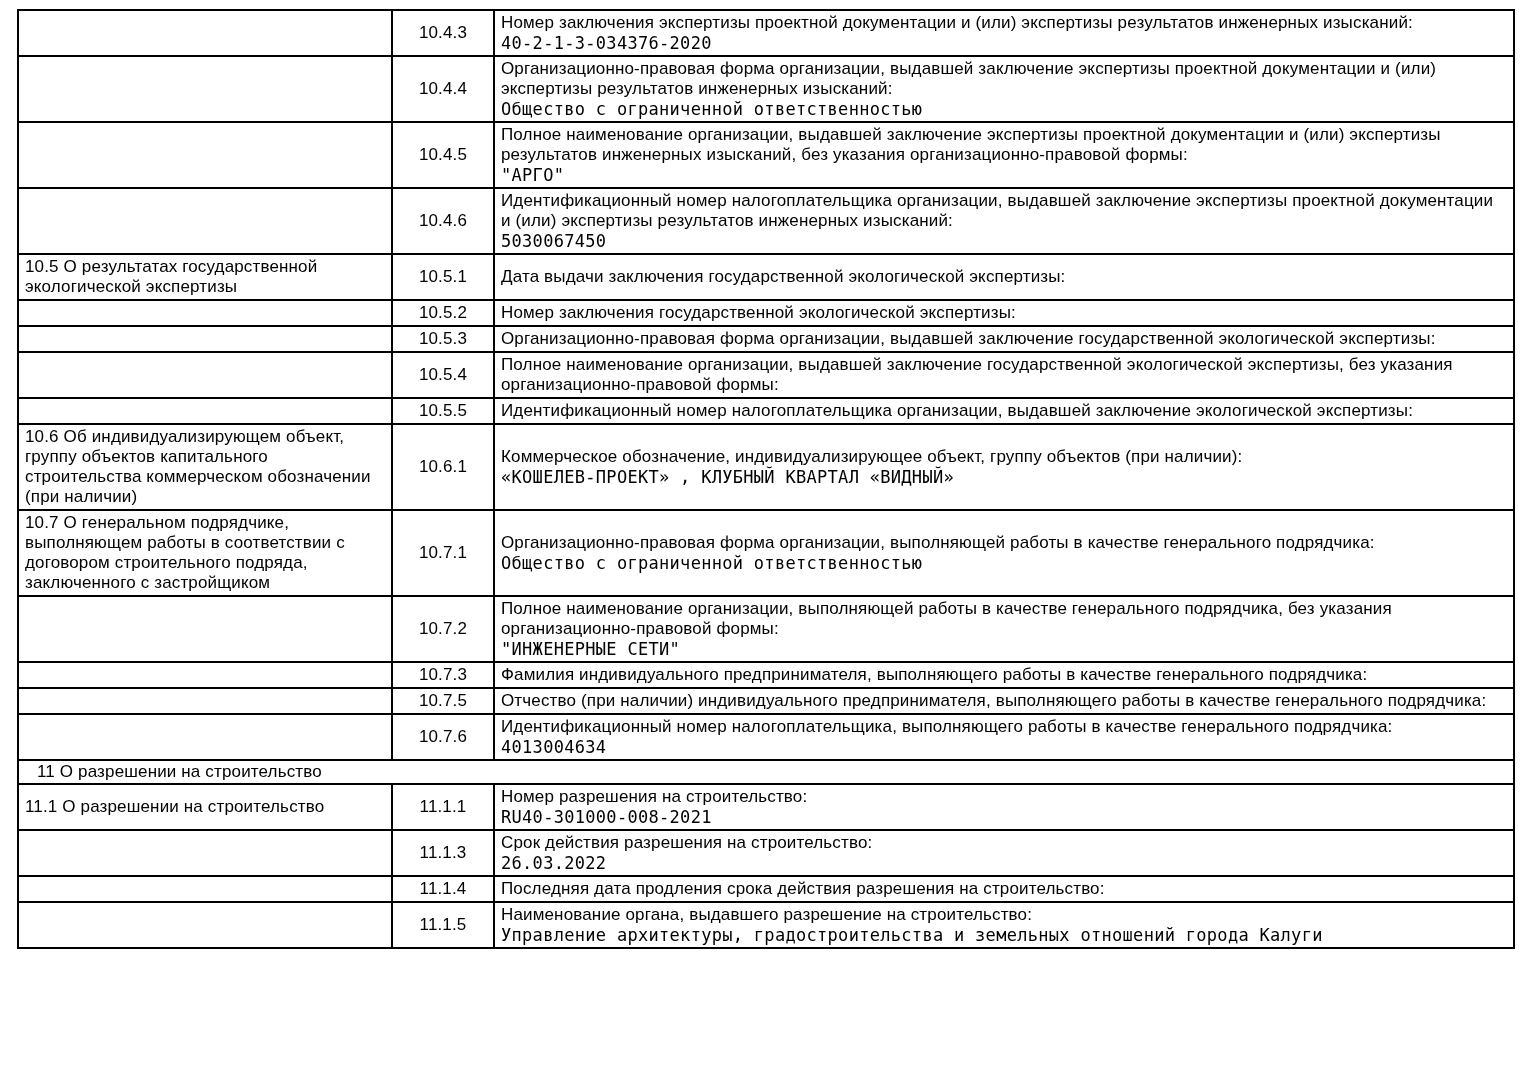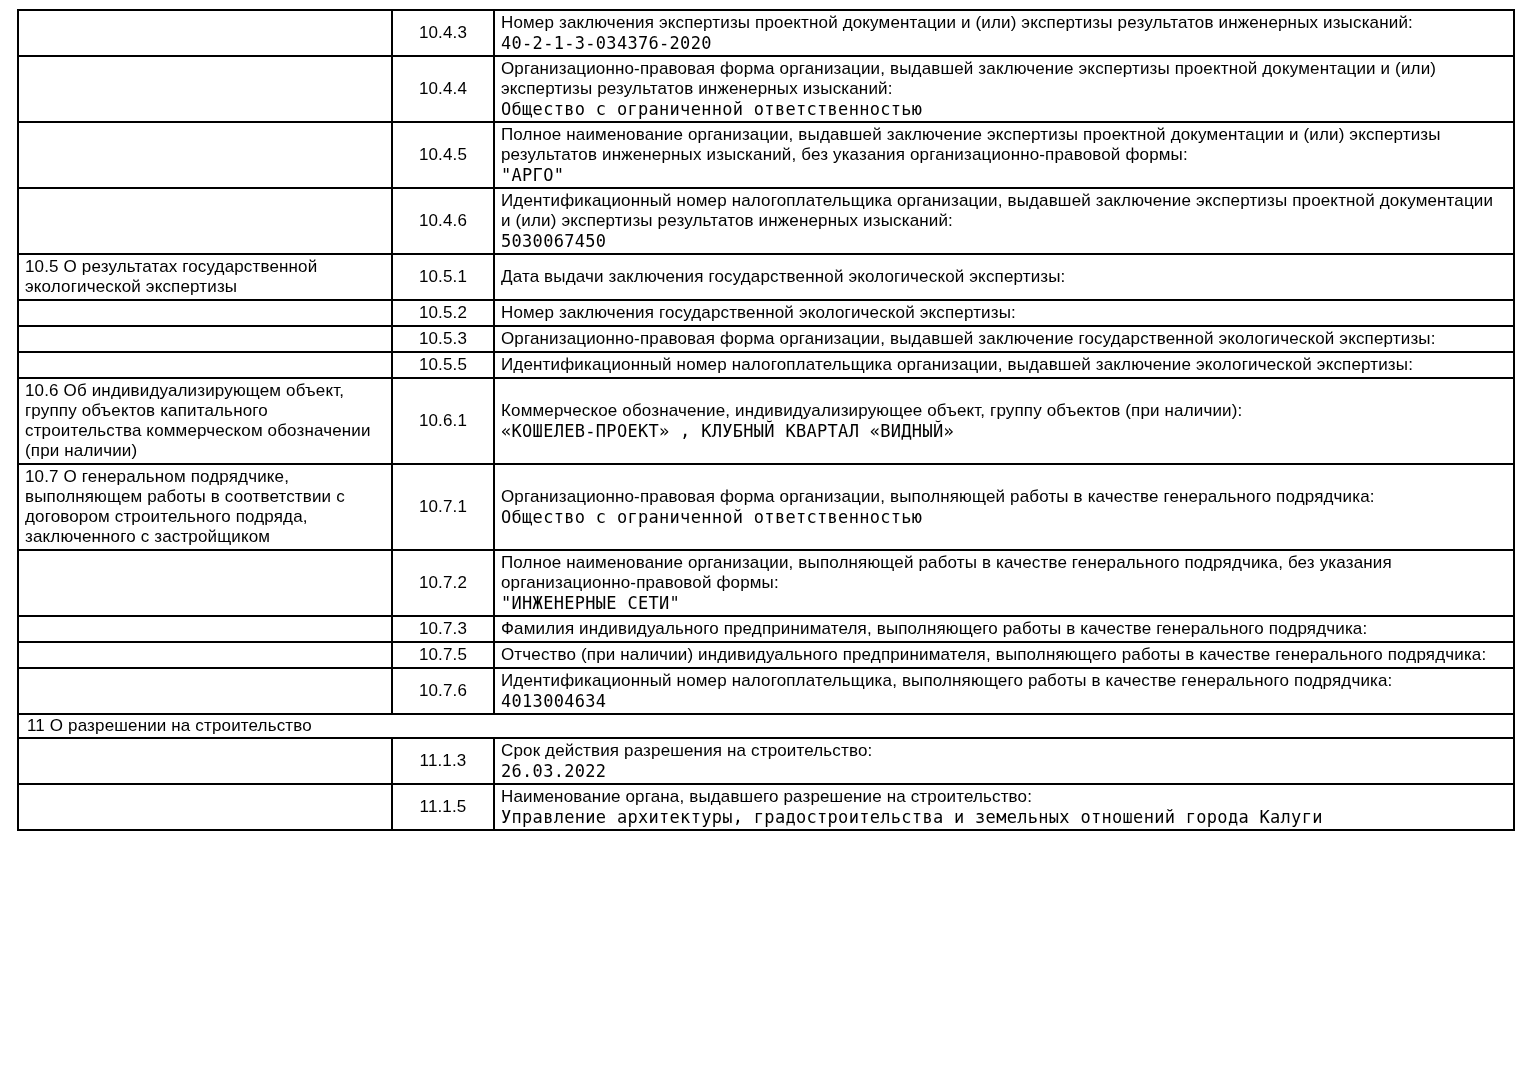--- a/index.html
+++ b/index.html
@@ -23,21 +23,21 @@
     border: 2px solid #000000;
     vertical-align: middle;
     font-size: 17px;
     line-height: 20px;
     letter-spacing: 0.15px;
     padding: 2px 6px;
     word-wrap: break-word;
   }
   td.c1 { padding-right: 9px; margin-left: 11px; }
   td.c3 { }
-  td.c-full { padding: 1px 8px; }
+  td.c-full { padding: 1px 18px; }
   .num { white-space: nowrap; text-align: center; }
   .val {
     font-family: "DejaVu Sans Mono", "Liberation Mono", monospace;
     font-weight: normal;
     letter-spacing: 0.3px;
   }
 </style>
 </head>
 <body>
 
@@ -133,20 +133,32 @@
         </td>
       <td class="c2">
           <div class="num">10.5.3</div>
         </td>
       <td class="c3">
         <div>Организационно-правовая форма организации, выдавшей заключение государственной экологической экспертизы:</div>
         <div class="val"></div>
       </td>
     </tr>
 
+    <tr>
+      <td class="c1">
+          <div></div>
+        </td>
+      <td class="c2">
+          <div class="num">10.5.4</div>
+        </td>
+      <td class="c3">
+        <div>Полное наименование организации, выдавшей заключение государственной экологической экспертизы, без указания организационно-правовой формы:</div>
+        <div class="val"></div>
+      </td>
+    </tr>
 
     <tr>
       <td class="c1">
           <div></div>
         </td>
       <td class="c2">
           <div class="num">10.5.5</div>
         </td>
       <td class="c3">
         <div>Идентификационный номер налогоплательщика организации, выдавшей заключение экологической экспертизы:</div>
@@ -230,35 +242,59 @@
       <td class="c3">
         <div>Идентификационный номер налогоплательщика, выполняющего работы в качестве генерального подрядчика:</div>
         <div class="val">4013004634</div>
       </td>
     </tr>
 
     <tr>
       <td class="c-full" colspan="3">11 О разрешении на строительство</td>
     </tr>
 
+    <tr>
+      <td class="c1">
+          <div>11.1 О разрешении на строительство</div>
+        </td>
+      <td class="c2">
+          <div class="num">11.1.1</div>
+        </td>
+      <td class="c3">
+        <div>Номер разрешения на строительство:</div>
+        <div class="val">RU40-301000-008-2021</div>
+      </td>
+    </tr>
 
 
     <tr>
       <td class="c1">
           <div></div>
         </td>
       <td class="c2">
           <div class="num">11.1.3</div>
         </td>
       <td class="c3">
         <div>Срок действия разрешения на строительство:</div>
         <div class="val">26.03.2022</div>
       </td>
     </tr>
 
+    <tr>
+      <td class="c1">
+          <div></div>
+        </td>
+      <td class="c2">
+          <div class="num">11.1.4</div>
+        </td>
+      <td class="c3">
+        <div>Последняя дата продления срока действия разрешения на строительство:</div>
+        <div class="val"></div>
+      </td>
+    </tr>
 
     <tr>
       <td class="c1">
           <div></div>
         </td>
       <td class="c2">
           <div class="num">11.1.5</div>
         </td>
       <td class="c3">
         <div>Наименование органа, выдавшего разрешение на строительство:</div>

